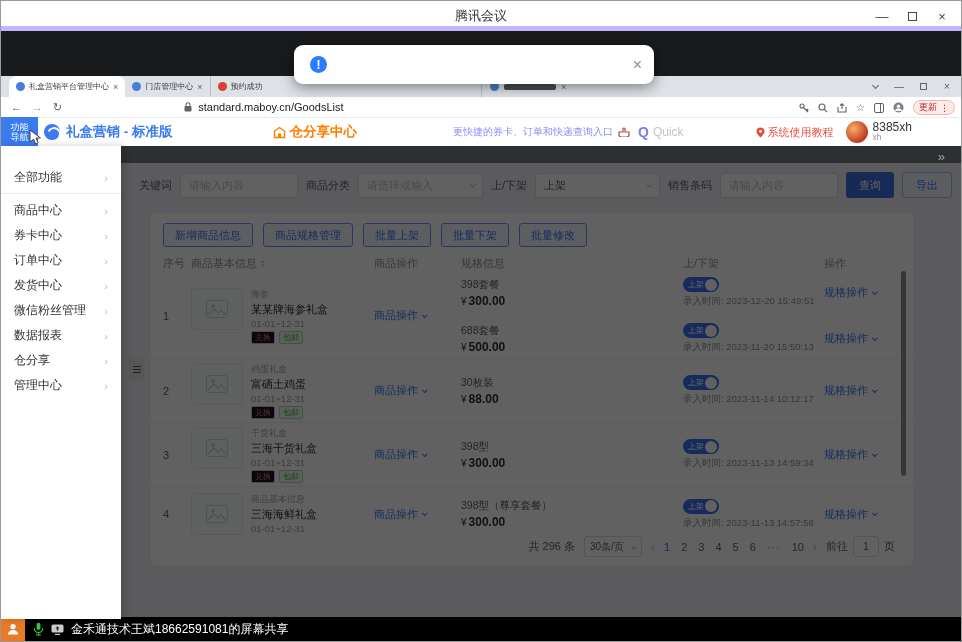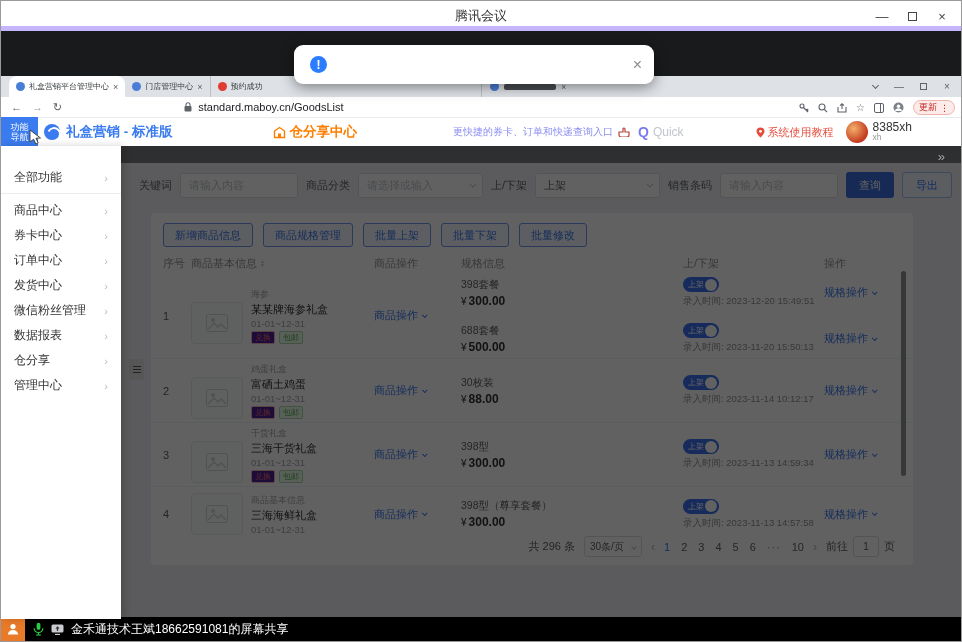--- a/index.html
+++ b/index.html
@@ -96,29 +96,29 @@
   .grid{display:grid;grid-template-columns:28px 183px 87px 222px 141px 77px;padding:0 12px;}
   .thead{position:absolute;left:0;right:0;top:40px;height:20px;align-items:center;}
   .th{font-size:11px;color:#909399;white-space:nowrap;display:flex;align-items:center;}
   .sorticons{display:inline-flex;flex-direction:column;margin-left:3px;line-height:4px;}
   .sorticons span{font-size:5px;color:#c0c4cc;}
   .tbody{position:absolute;left:0;right:0;top:60px;}
   .trow{height:64px;align-items:center;border-bottom:1px solid #f0f2f6;}
   .trow.multi{height:86px;}
   .trow:last-child{height:54px;overflow:hidden;border-bottom:none;}
   .cidx{font-size:11px;color:#606266;}
-  .cprod{display:flex;align-items:flex-end;gap:8px;}
+  .cprod{display:flex;align-items:flex-start;gap:8px;}
   .pimg{width:52px;height:42px;background:#fafbfc;border:1px solid #e8eaed;border-radius:4px;display:flex;align-items:center;justify-content:center;flex:none;}
   .pinfo{display:flex;flex-direction:column;gap:1px;min-width:0;}
   .pcat{font-size:9px;color:#a0a3a8;}
   .pname{font-size:11px;color:#303133;white-space:nowrap;}
   .pdate{font-size:9.5px;color:#a0a3a8;}
   .ptags{display:flex;gap:4px;margin-top:1px;}
   .tag{font-size:8px;height:13px;line-height:12px;padding:0 3px;border-radius:2px;border:1px solid;}
-  .tag.red{color:#f56c6c;border-color:#f5b3b3;background:#4c1d95;}
+  .tag.red{color:#f56c6c;border-color:#f5b3b3;background:#0f172a;}
   .tag.green{color:#58b85c;border-color:#a6d9a8;background:#f0f9ec;}
   .link{color:#3a78f0;font-size:11px;white-space:nowrap;display:inline-flex;align-items:center;gap:4px;}
   .caret{display:inline-block;width:4px;height:4px;border-right:1px solid #3a78f0;border-bottom:1px solid #3a78f0;transform:rotate(45deg) translateY(-1px);}
   .cop{display:flex;align-items:center;}
   .centries{display:flex;flex-direction:column;justify-content:center;gap:8px;}
   .entry{height:38px;display:flex;flex-direction:column;justify-content:center;gap:2px;}
   .sname{font-size:10.5px;color:#606266;}
   .sprice{font-size:12px;color:#303133;}
   .sprice .cur{font-size:10px;margin-right:2px;}
   .sprice .amt{font-weight:bold;}

